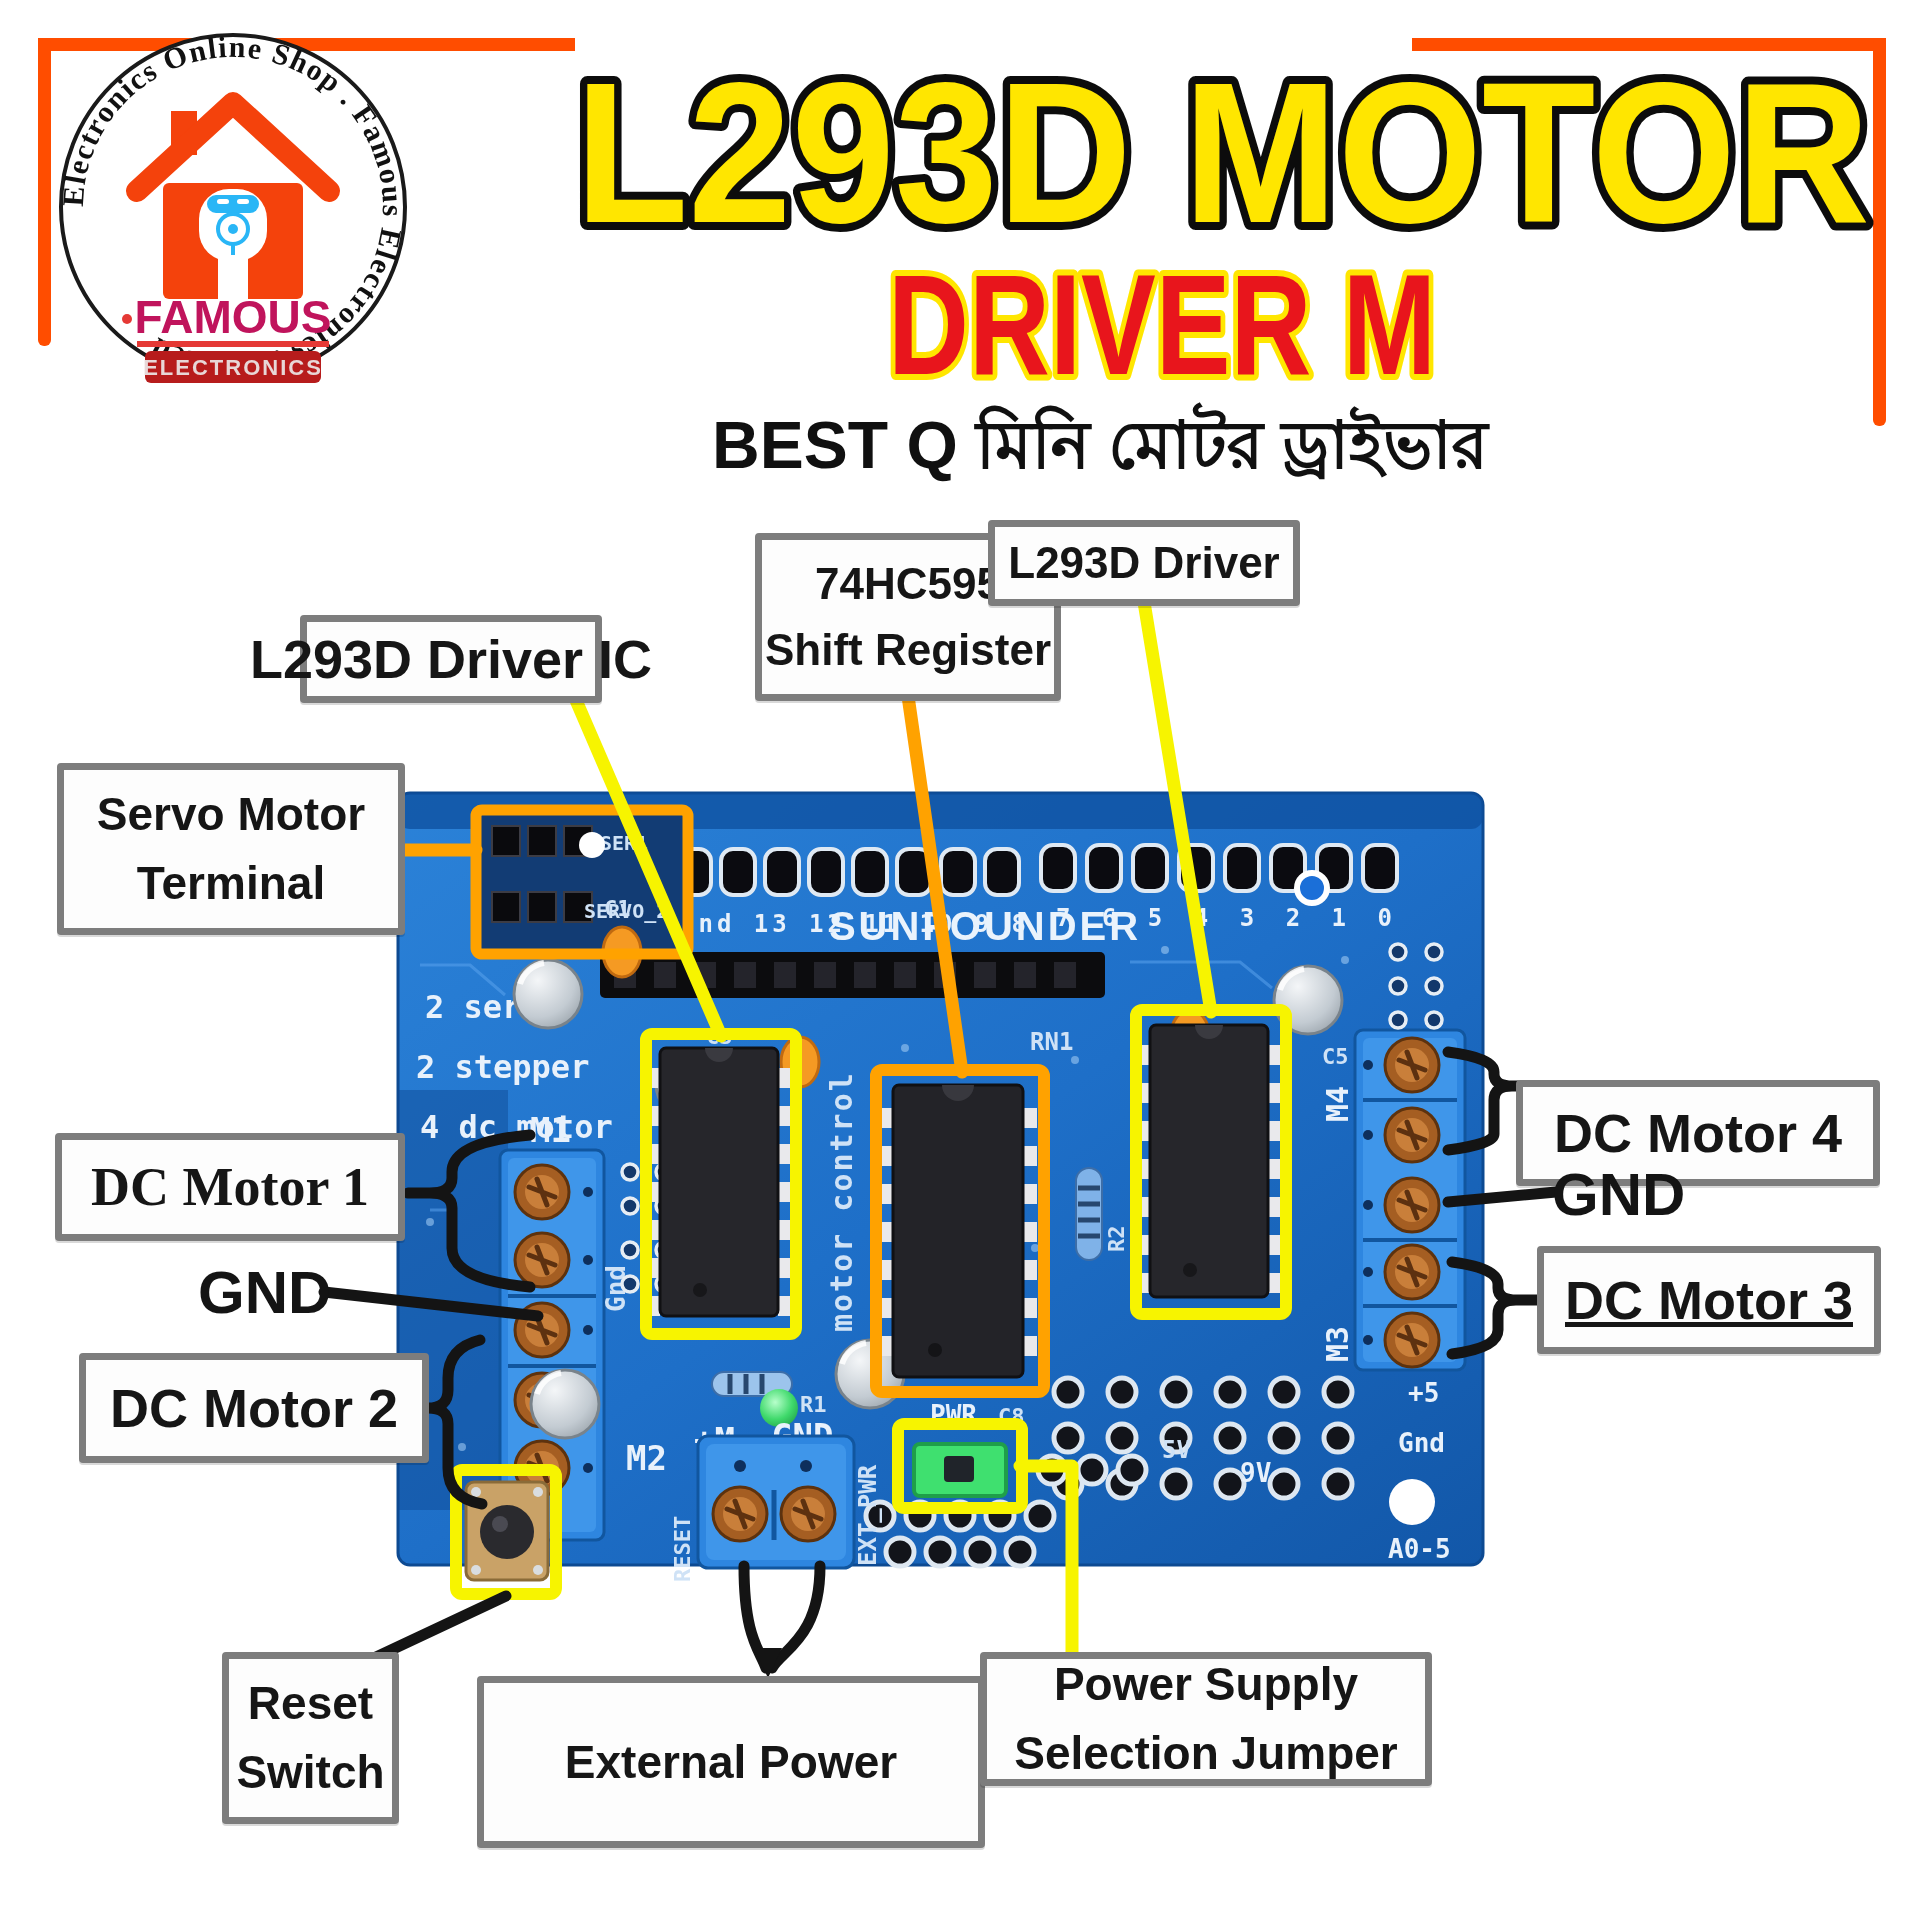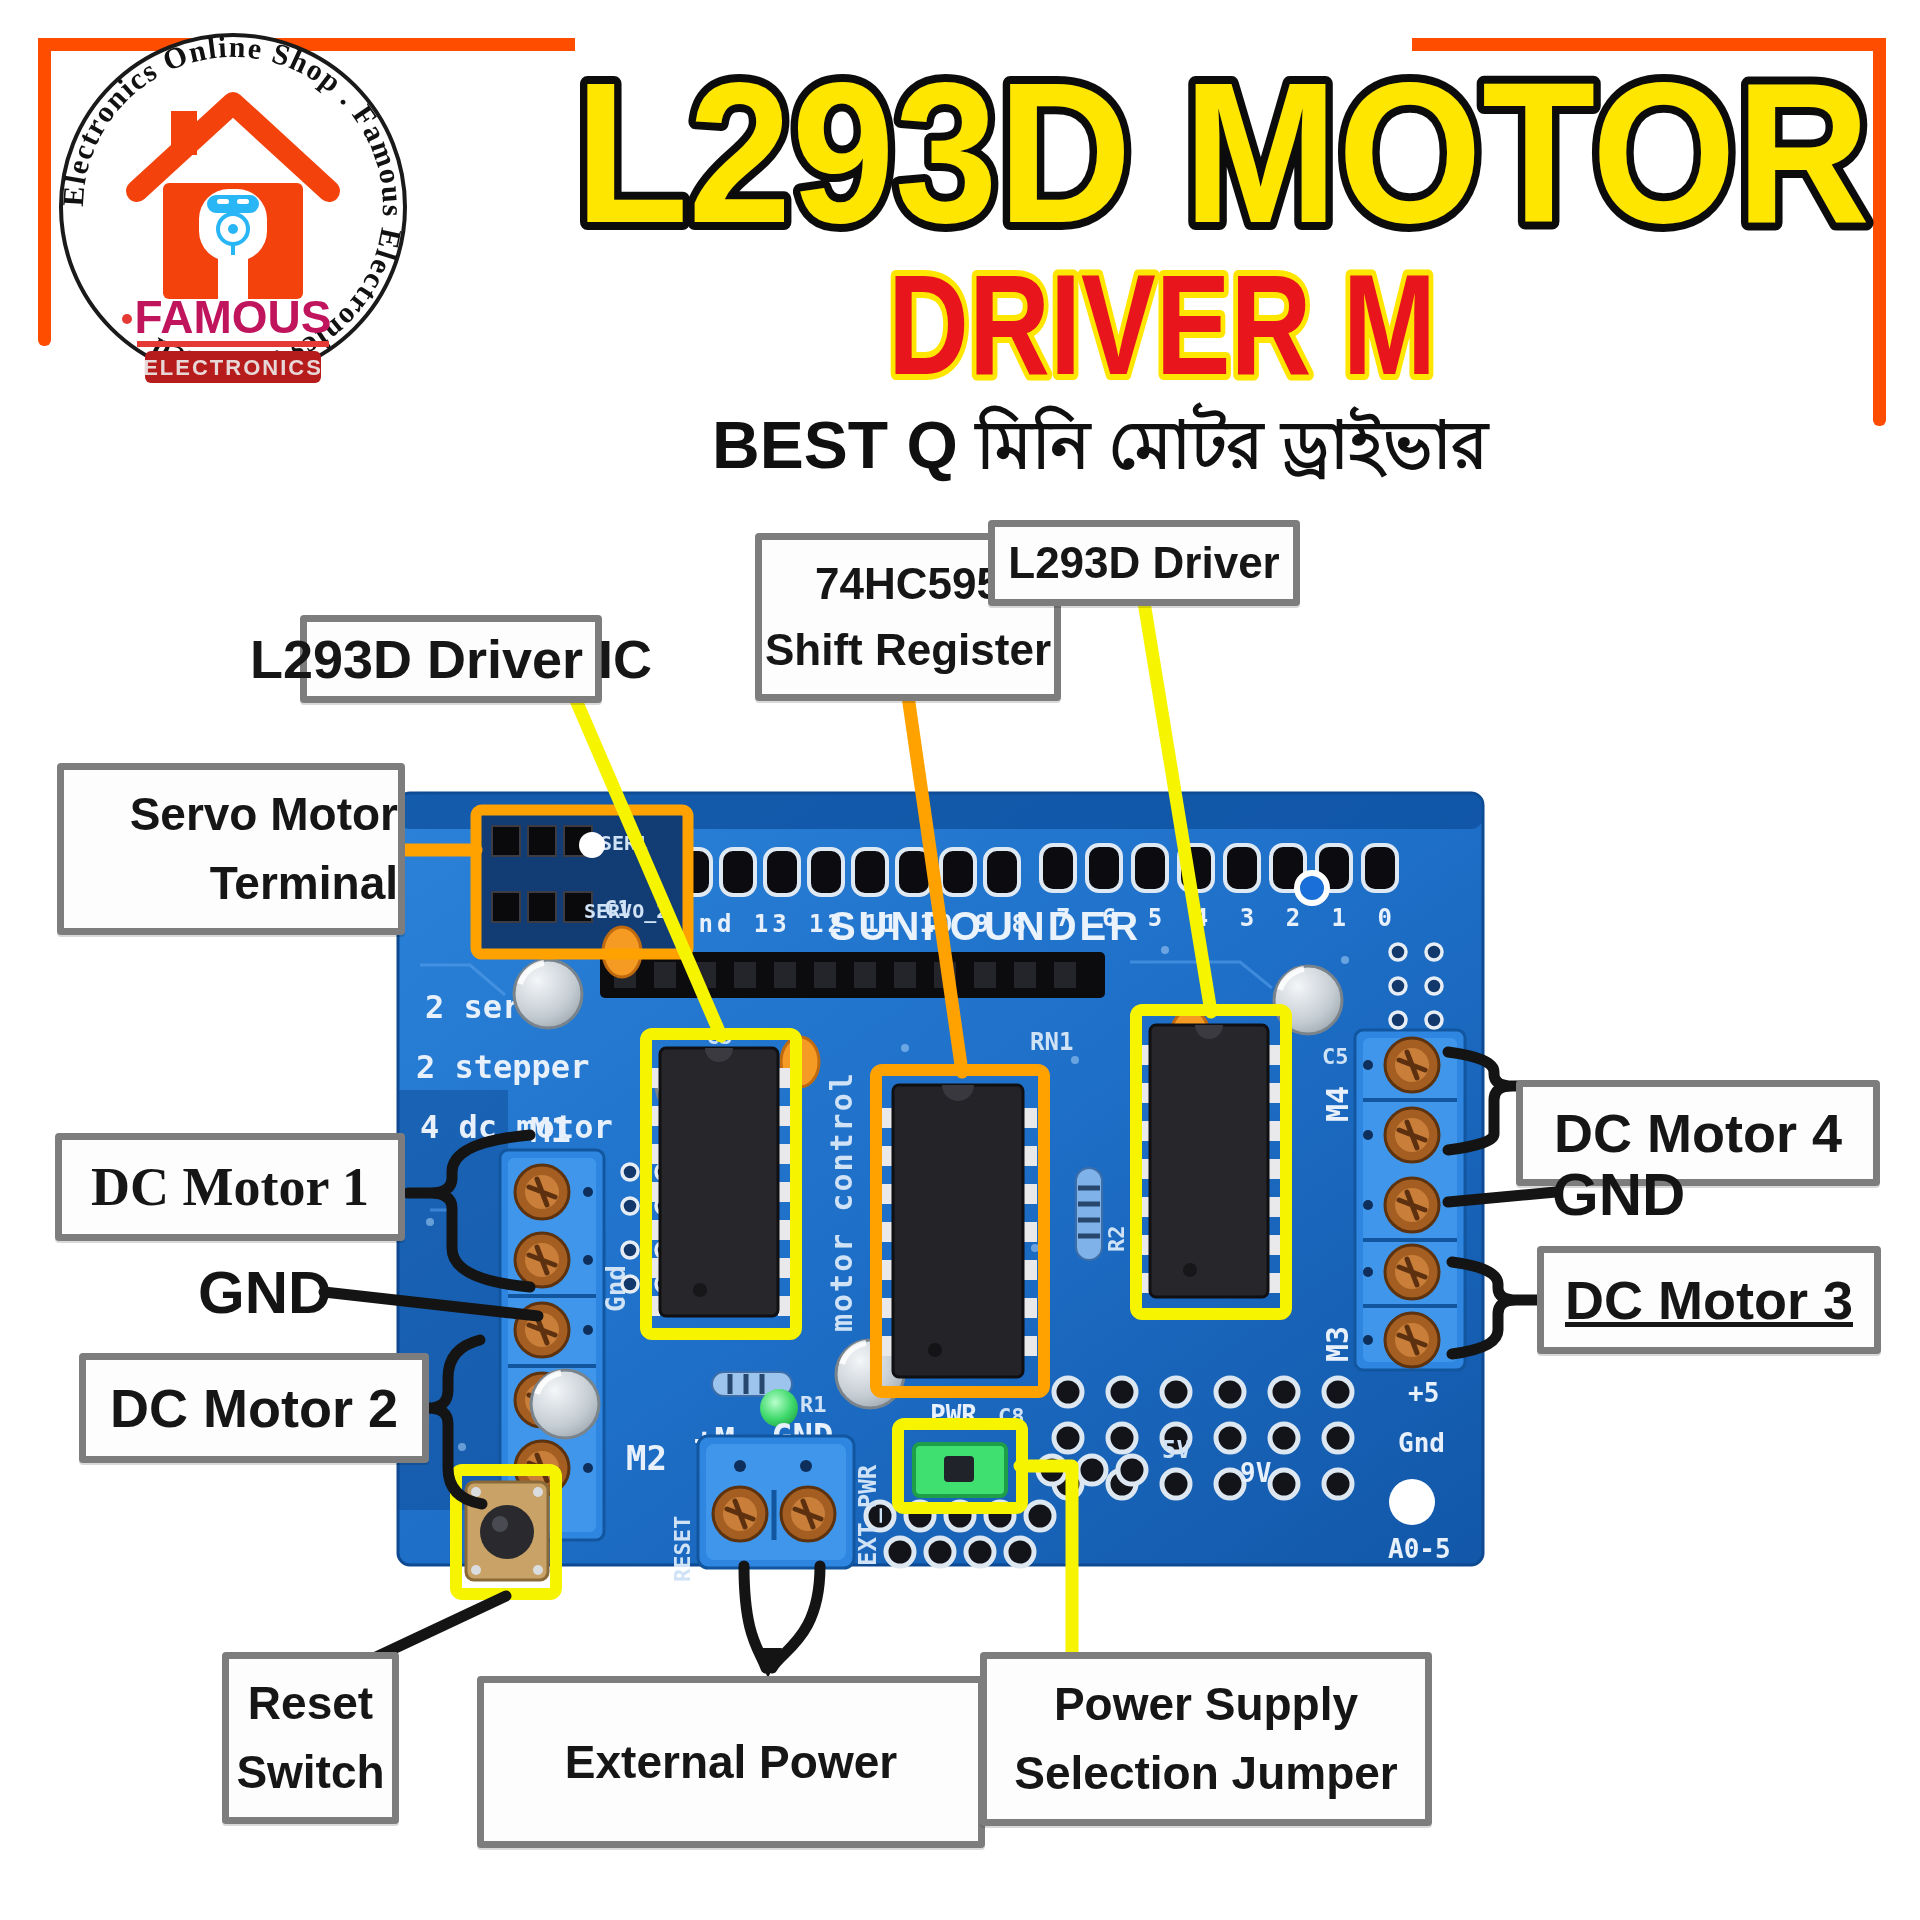--- a/index.html
+++ b/index.html
@@ -427,21 +427,21 @@
     <path d="M754 1648 L782 1648 L768 1678 Z" fill="#141414" stroke="none"></path>
     <path d="M530 1135 Q452 1142 452 1172 L452 1178 Q452 1193 430 1193 L408 1193 M430 1193 Q452 1193 452 1208 L452 1248 Q452 1280 530 1287" stroke="#141414" stroke-width="11"></path>
     <path d="M324 1292 L538 1316" stroke="#141414" stroke-width="11"></path>
     <path d="M480 1340 Q448 1348 448 1378 L448 1390 Q448 1408 428 1408 L408 1408 M428 1408 Q448 1408 448 1424 L448 1468 Q448 1498 482 1504" stroke="#141414" stroke-width="11"></path>
     <path d="M1448 1052 Q1494 1058 1494 1072 L1494 1074 Q1494 1086 1512 1086 L1518 1086 M1512 1086 Q1494 1086 1494 1100 L1494 1134 Q1494 1144 1448 1150" stroke="#141414" stroke-width="11"></path>
     <path d="M1556 1192 L1448 1202" stroke="#141414" stroke-width="11"></path>
     <path d="M1452 1262 Q1498 1268 1498 1284 L1498 1288 Q1498 1300 1516 1300 L1539 1300 M1516 1300 Q1498 1300 1498 1314 L1498 1330 Q1498 1348 1452 1354" stroke="#141414" stroke-width="11"></path>
   </g>
 </svg>
 
-<div class="callout fs46" style="left:57px;top:763px;width:348px;height:172px;align-items:flex-end;">
+<div class="callout fs46" style="left:57px;top:763px;width:348px;height:172px;">
   <span class="ln">Servo Motor</span>
   <span class="ln">Terminal</span>
 </div>
 
 <div class="callout fs42" style="left:300px;top:615px;width:302px;height:88px;">
   <span class="ln">L293D Driver IC</span>
 </div>
 
 <div class="callout fs44" style="left:755px;top:533px;width:306px;height:168px;">
   <span class="ln">74HC595</span>
@@ -474,18 +474,18 @@
 
 <div class="callout fs46" style="left:222px;top:1652px;width:177px;height:172px;">
   <span class="ln">Reset</span>
   <span class="ln">Switch</span>
 </div>
 
 <div class="callout fs46" style="left:477px;top:1676px;width:508px;height:172px;">
   <span class="ln">External Power</span>
 </div>
 
-<div class="callout fs46" style="left:980px;top:1652px;width:452px;height:174px;">
+<div class="callout fs46" style="left:980px;top:1652px;width:452px;height:134px;">
   <span class="ln">Power Supply</span>
   <span class="ln">Selection Jumper</span>
 </div>
 
 </div>
 
 </body></html>

